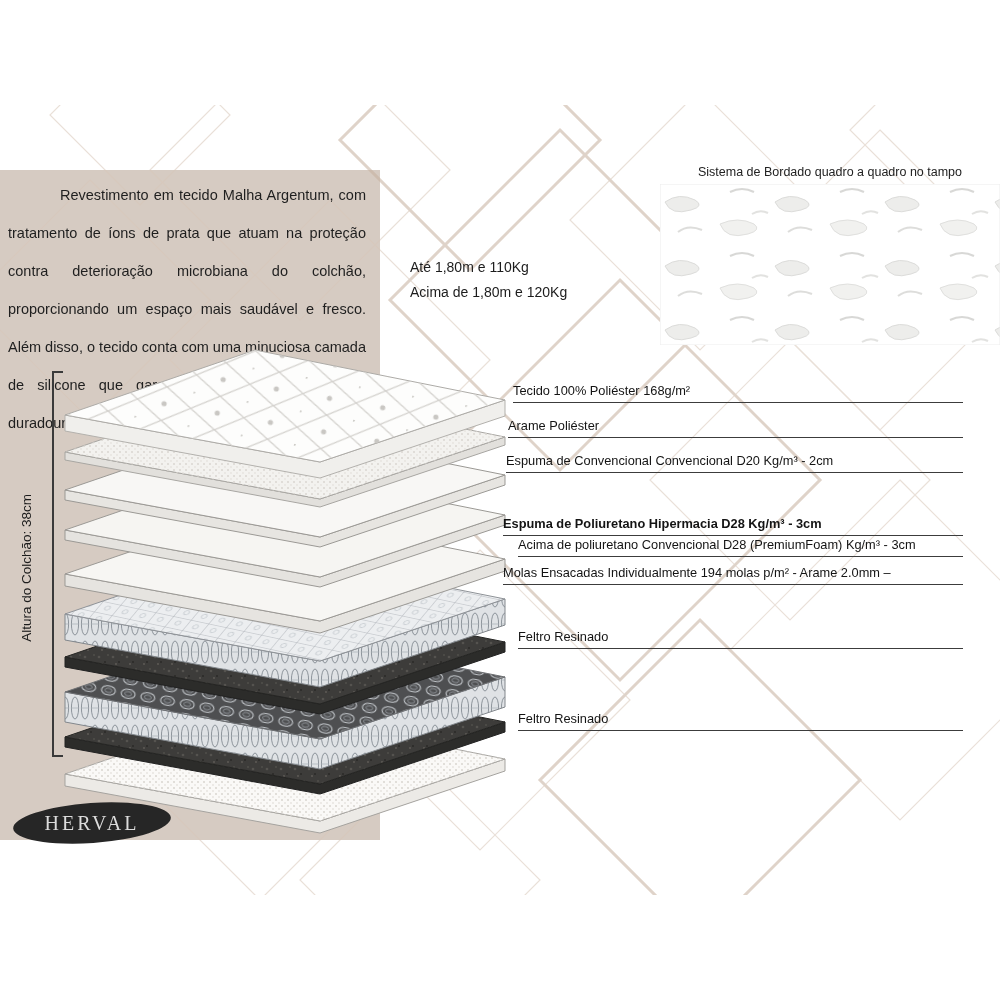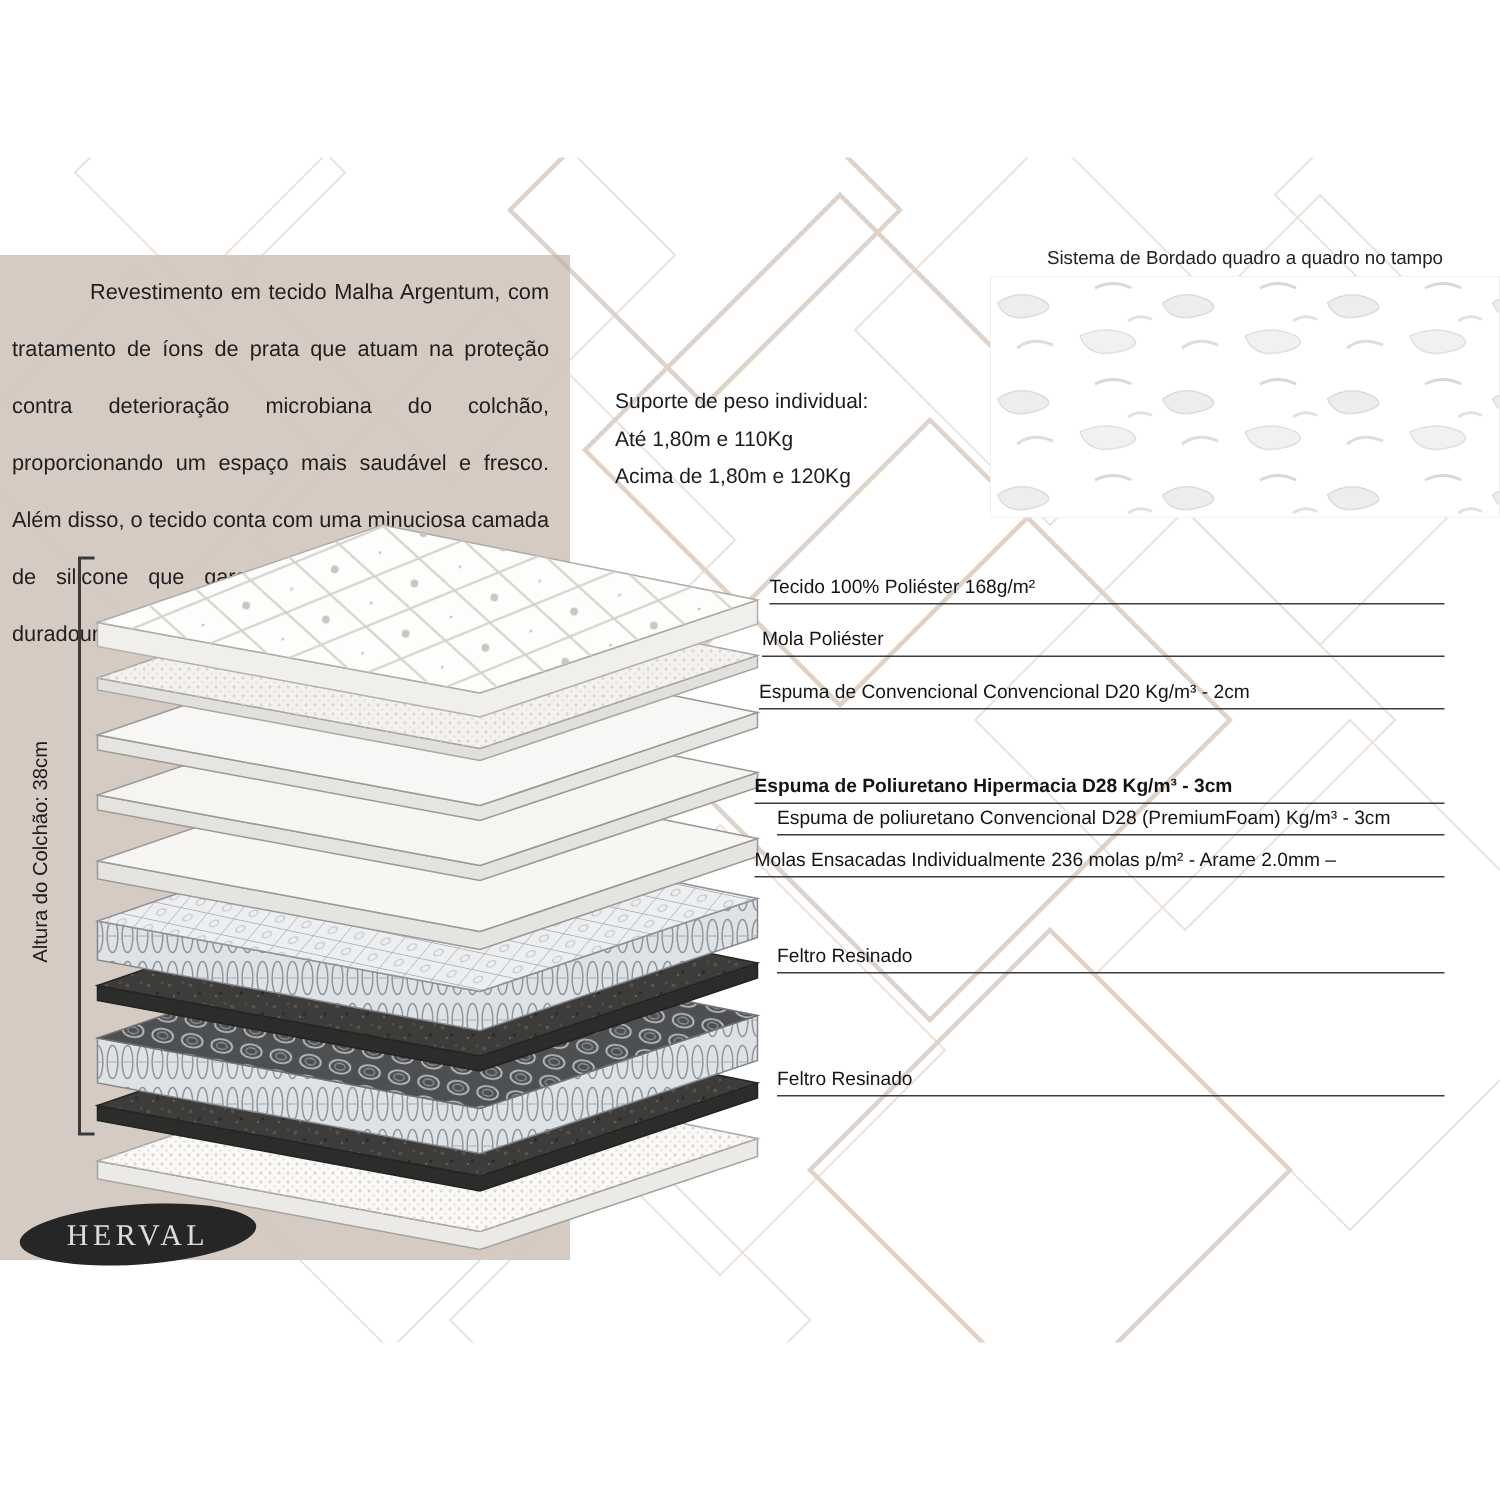--- a/index.html
+++ b/index.html
@@ -55,21 +55,20 @@
       <path d="M470 -95 L600 35 L470 165 L340 35 Z"></path>
       <path d="M560 25 L730 195 L560 365 L390 195 Z"></path>
       <path d="M620 175 L820 375 L620 575 L420 375 Z"></path>
       <path d="M700 515 L860 675 L700 835 L540 675 Z"></path>
     </g>
   </svg>
 
   <div class="intro">Revestimento em tecido Malha Argentum, com tratamento de íons de prata que atuam na proteção contra deterioração microbiana do colchão, proporcionando um espaço mais saudável e fresco. Além disso, o tecido conta com uma minuciosa camada de silicone que garante um toque agradável e duradouro ao produto.</div>
 
   <div class="weights">
-    <div class="wt">Suporte de peso individual:</div>
     <div class="wt">Até 1,80m e 110Kg</div>
     <div class="wt">Acima de 1,80m e 120Kg</div>
   </div>
 
   <div class="emb-title">Sistema de Bordado quadro a quadro no tampo</div>
   <svg class="fabric" width="340" height="161" viewBox="0 0 340 161">
     <defs>
       <pattern id="fabp" width="110" height="64" patternUnits="userSpaceOnUse">
         <rect width="110" height="64" fill="#ffffff"></rect>
         <path d="M5 18 q14 -10 30 -2 q10 6 -4 10 q-20 6 -26 -8 z" fill="#ededeb" stroke="#dcdcda"></path>
@@ -172,25 +171,25 @@
     </g>
 
     <g>
       <path d="M25 85 L280 132 L465 70 L465 86 L280 148 L25 101 Z" fill="#f0efec" stroke="#b3b1ad"></path>
       <polygon points="25,85 215,20 465,70 280,132" fill="#fdfdfc" stroke="#adaba7"></polygon>
       <polygon points="25,85 215,20 465,70 280,132" fill="url(#quiltp)"></polygon>
     </g>
   </svg>
 
   <div class="lbl l0">Tecido 100% Poliéster 168g/m²</div>
-  <div class="lbl l1">Mola Poliéster</div>
+  <div class="lbl l1">Arame Poliéster</div>
   <div class="lbl l2">Espuma de Convencional Convencional D20 Kg/m³ - 2cm</div>
   <div class="lbl l3">Espuma de Poliuretano Hipermacia D28 Kg/m³ - 3cm</div>
-  <div class="lbl l4">Espuma de poliuretano Convencional D28 (PremiumFoam) Kg/m³ - 3cm</div>
-  <div class="lbl l5">Molas Ensacadas Individualmente 236 molas p/m² - Arame 2.0mm –</div>
+  <div class="lbl l4">Acima de poliuretano Convencional D28 (PremiumFoam) Kg/m³ - 3cm</div>
+  <div class="lbl l5">Molas Ensacadas Individualmente 194 molas p/m² - Arame 2.0mm –</div>
   <div class="lbl l7">Feltro Resinado</div>
   <div class="lbl l9">Feltro Resinado</div>
 
   <svg class="logo" width="168" height="50" viewBox="0 0 168 50">
     <ellipse cx="84" cy="25" rx="79" ry="20" fill="#262626" transform="rotate(-4 84 25)"></ellipse>
     <text x="84" y="32" text-anchor="middle" font-family="Liberation Serif, serif" font-size="20" letter-spacing="3" fill="#dcdcdc">HERVAL</text>
   </svg>
 
 </div>
 

